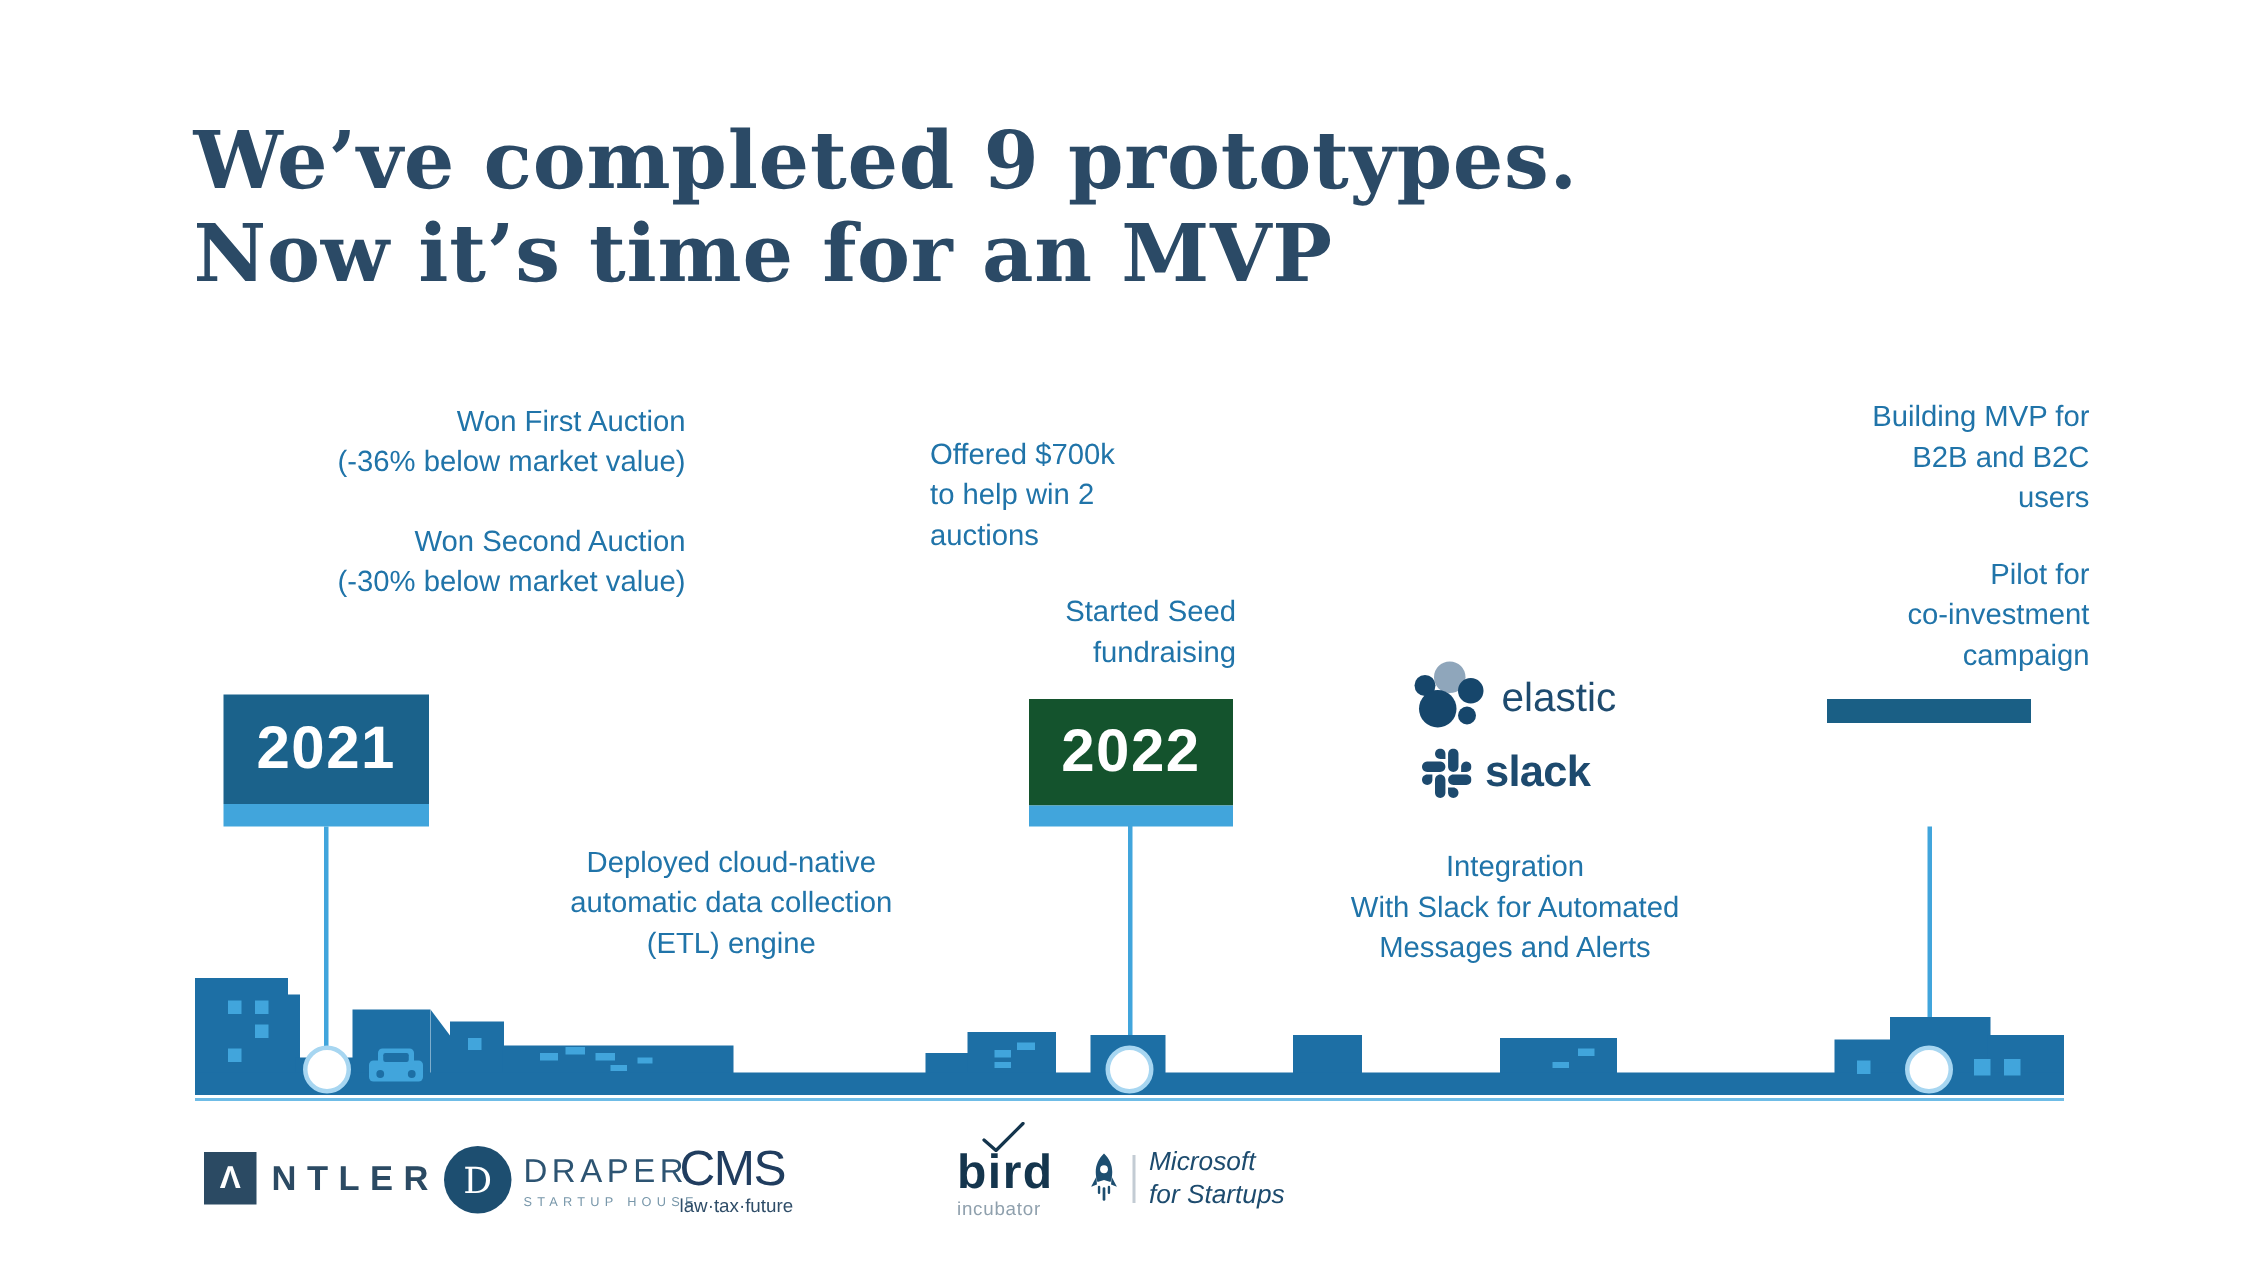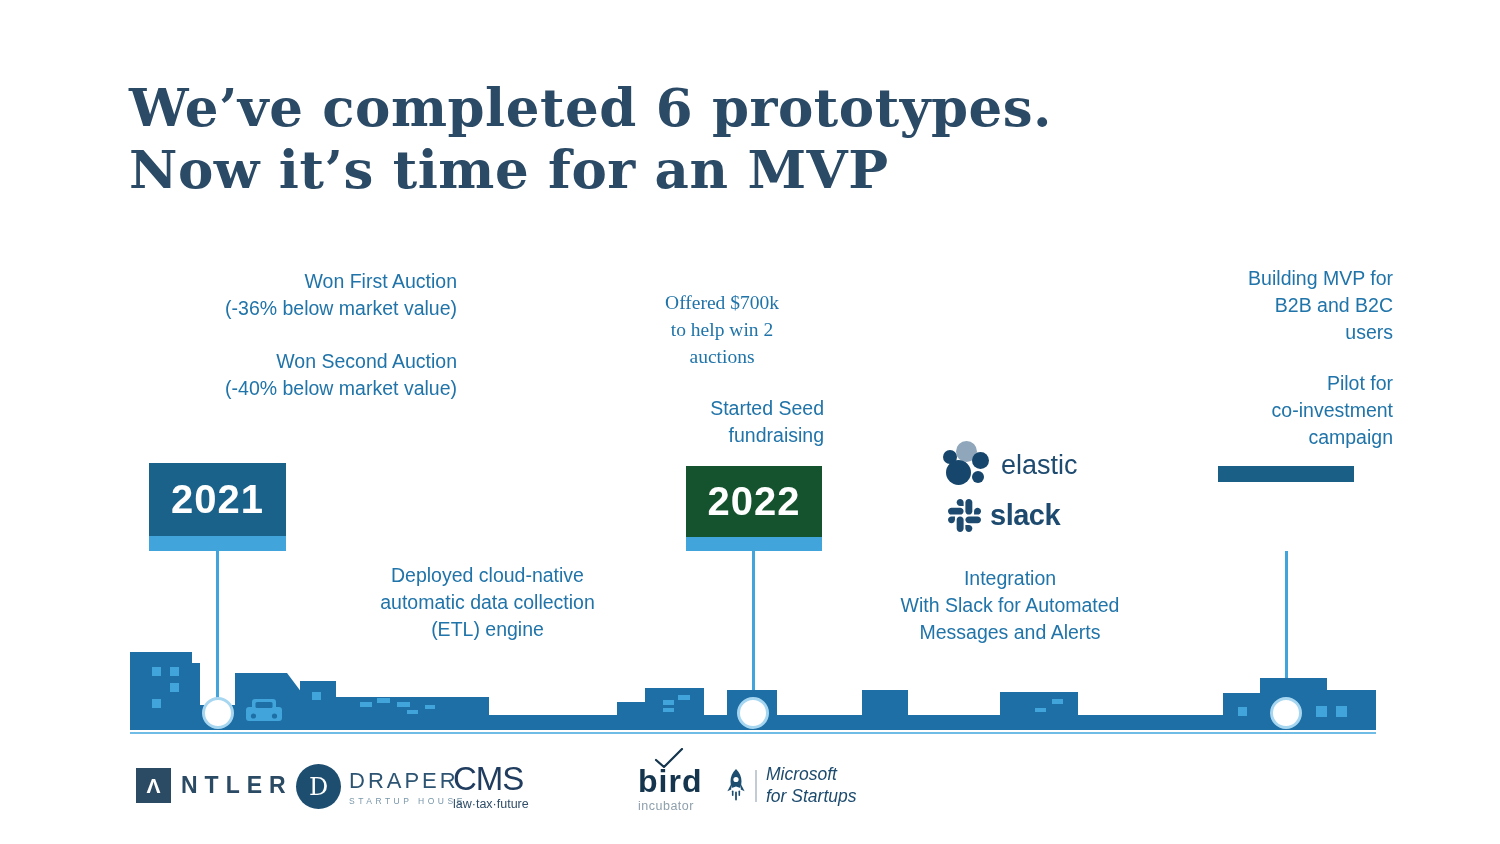--- a/index.html
+++ b/index.html
@@ -14,21 +14,21 @@
     font-size:53px;line-height:1.17;color:#2b4a66;letter-spacing:.5px;
   }
   
   .note{
     position:absolute;color:#2074a9;font-size:19.5px;line-height:1.38;
     white-space:pre-line;
     text-align:right;
   }
   .n-won1{left:157px;top:268px;width:300px;}
   .n-won2{left:157px;top:348px;width:300px;}
-  .n-offered{left:620px;top:290px;width:204px;text-align:center;font-family:Liberation Serif, serif;}
+  .n-offered{left:620px;top:290px;width:204px;text-align:left;}
   .n-seed{left:620px;top:395px;width:204px;text-align:right;}
   .n-mvp{left:1203px;top:265px;width:190px;}
   .n-pilot{left:1203px;top:370px;width:190px;}
   .n-etl{left:350px;top:562px;width:275px;text-align:center;}
   .n-integration{left:855px;top:565px;width:310px;text-align:center;}
   
   .yearbox{position:absolute;}
   .yearbox .main{
     width:100%;display:flex;align-items:center;justify-content:center;
     color:#ffffff;font-weight:700;font-size:40px;letter-spacing:1px;
@@ -97,28 +97,28 @@
   .ms{left:724px;top:764px;font-style:italic;}
   .ms-divider{width:2px;height:32px;background:#c3ccd4;margin:0 9px 0 7px;}
   .ms-text{font-size:17.5px;color:#1d4b6e;line-height:1.25;}
 </style>
 </head>
 <body>
 
 <div class="slide">
 
   <div class="title">
-    <div>We’ve completed 6 prototypes.</div>
+    <div>We’ve completed 9 prototypes.</div>
     <div>Now it’s time for an MVP</div>
   </div>
 
   <div class="note n-won1">Won First Auction
 (-36% below market value)</div>
   <div class="note n-won2">Won Second Auction
-(-40% below market value)</div>
+(-30% below market value)</div>
   <div class="note n-offered">Offered $700k
 to help win 2
 auctions</div>
   <div class="note n-seed">Started Seed
 fundraising</div>
   <div class="note n-mvp">Building MVP for
 B2B and B2C
 users</div>
   <div class="note n-etl">Deployed cloud-native
 automatic data collection

